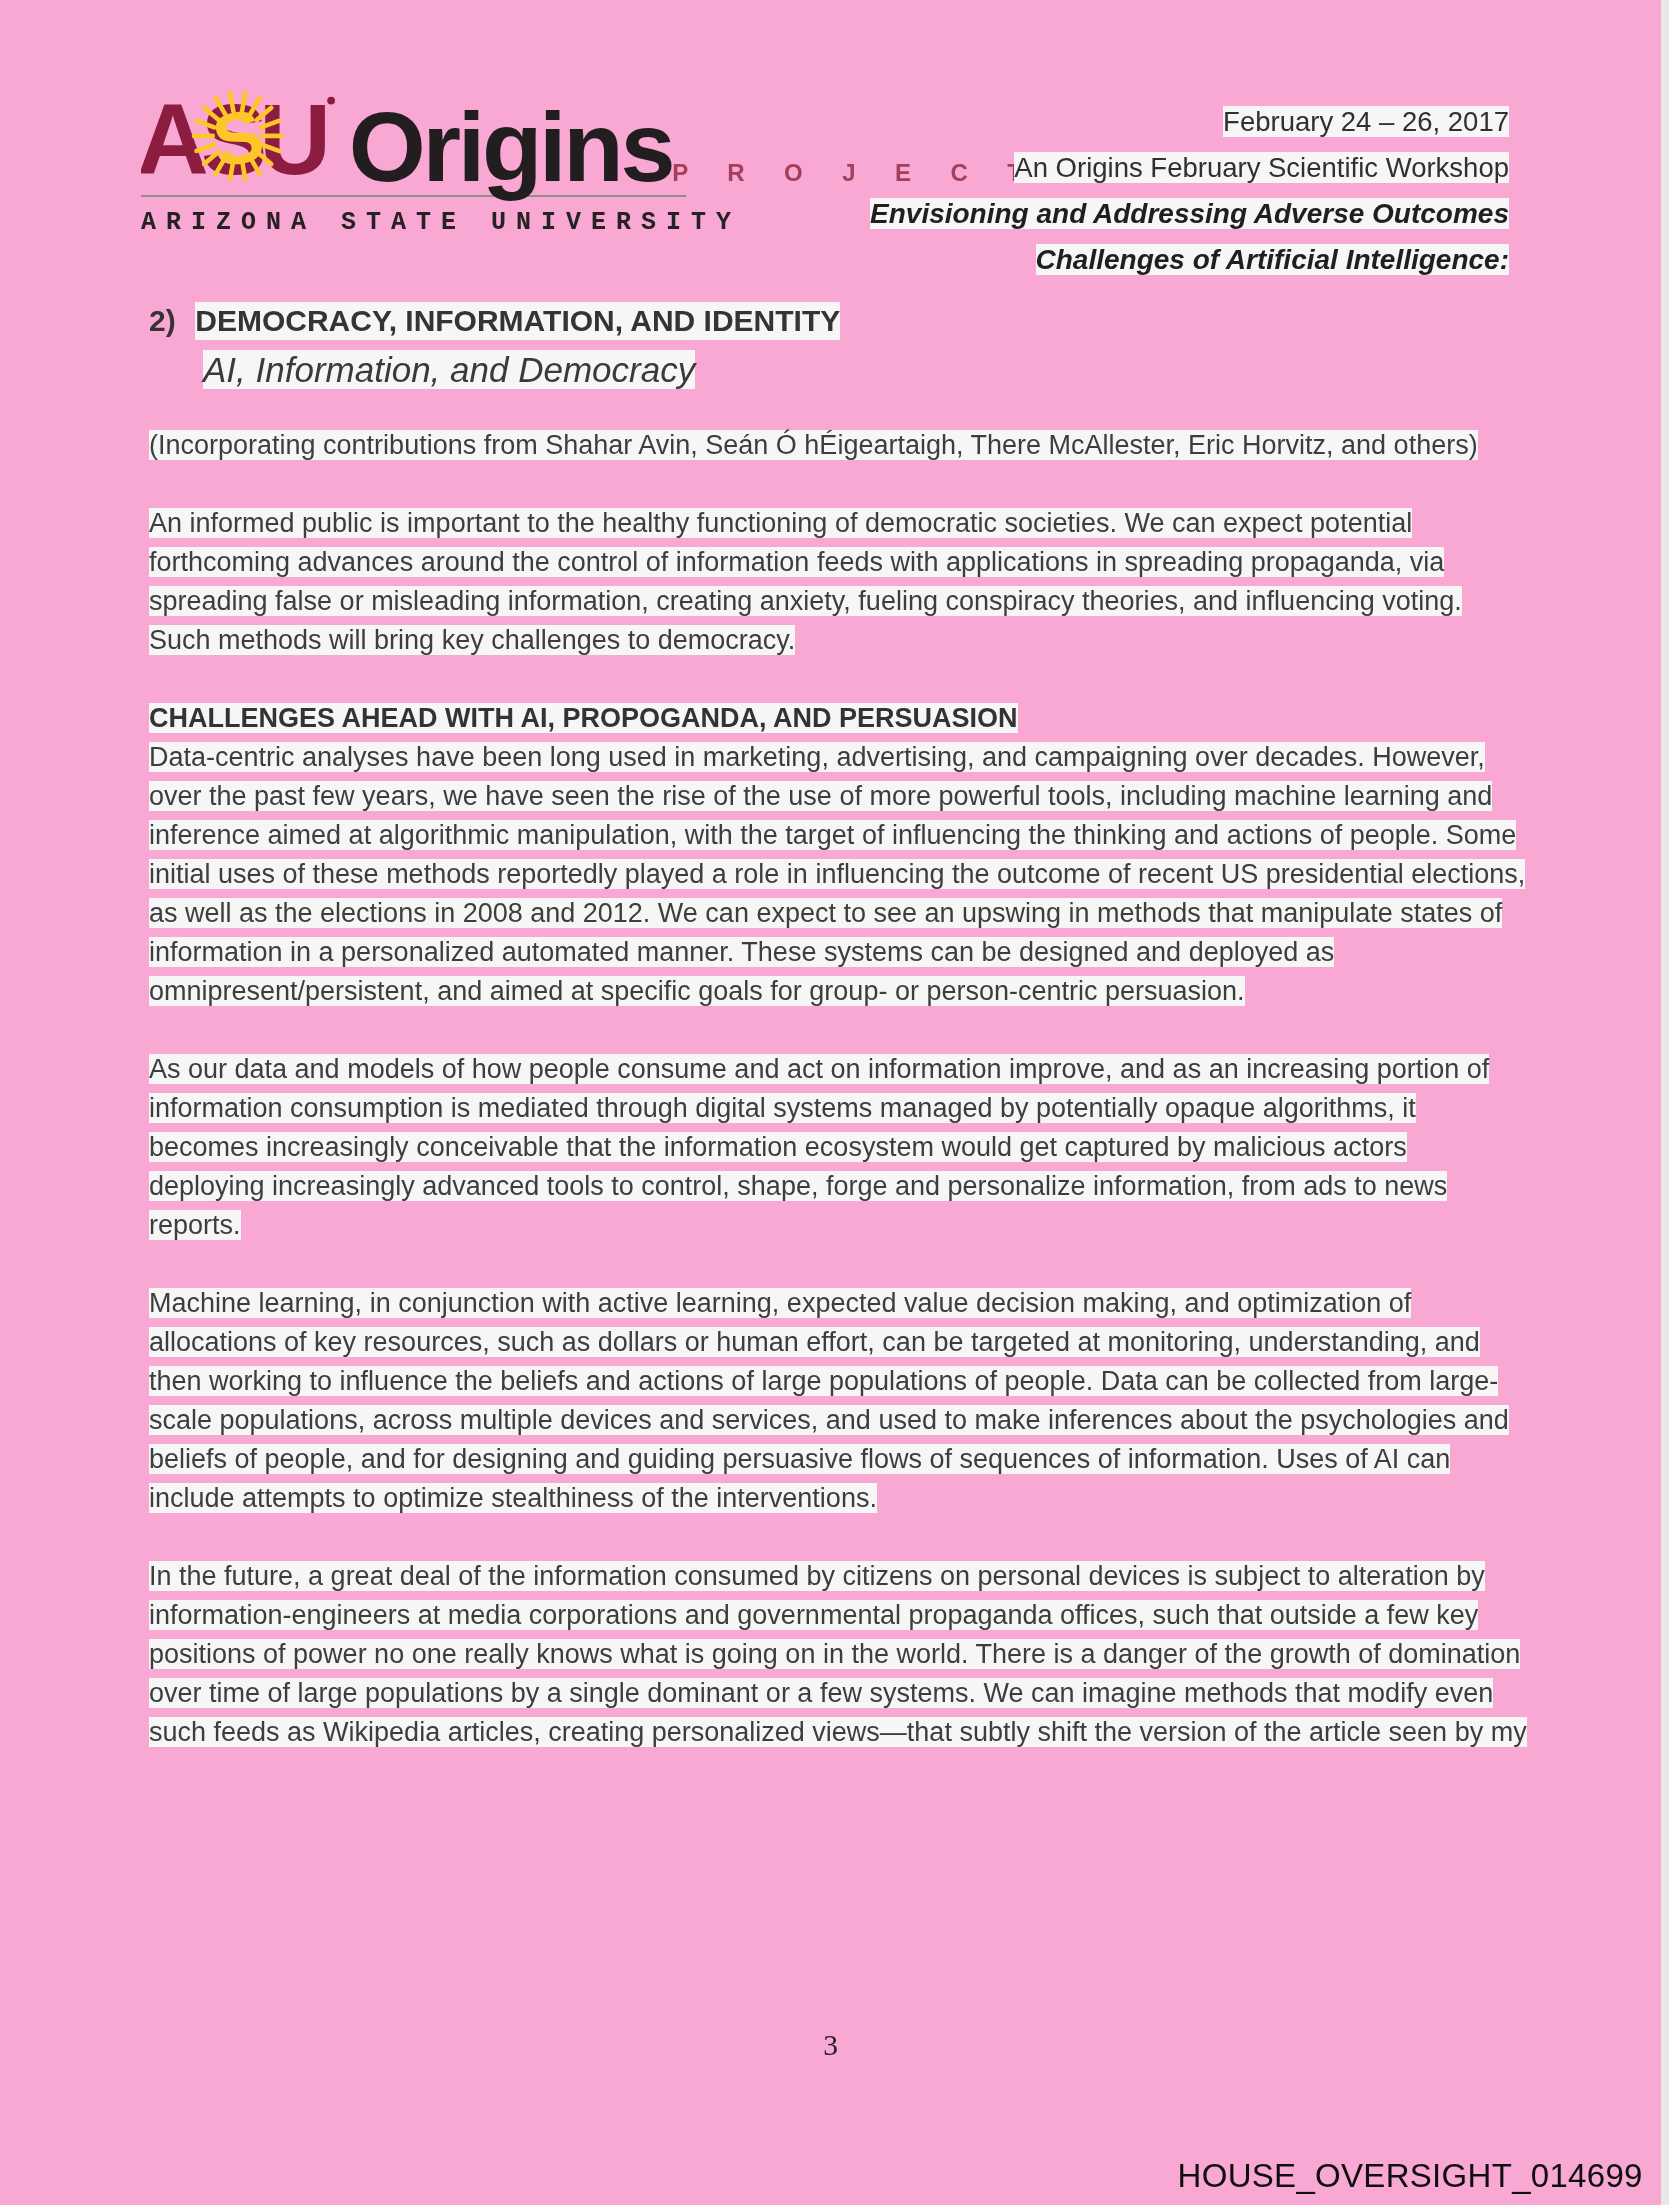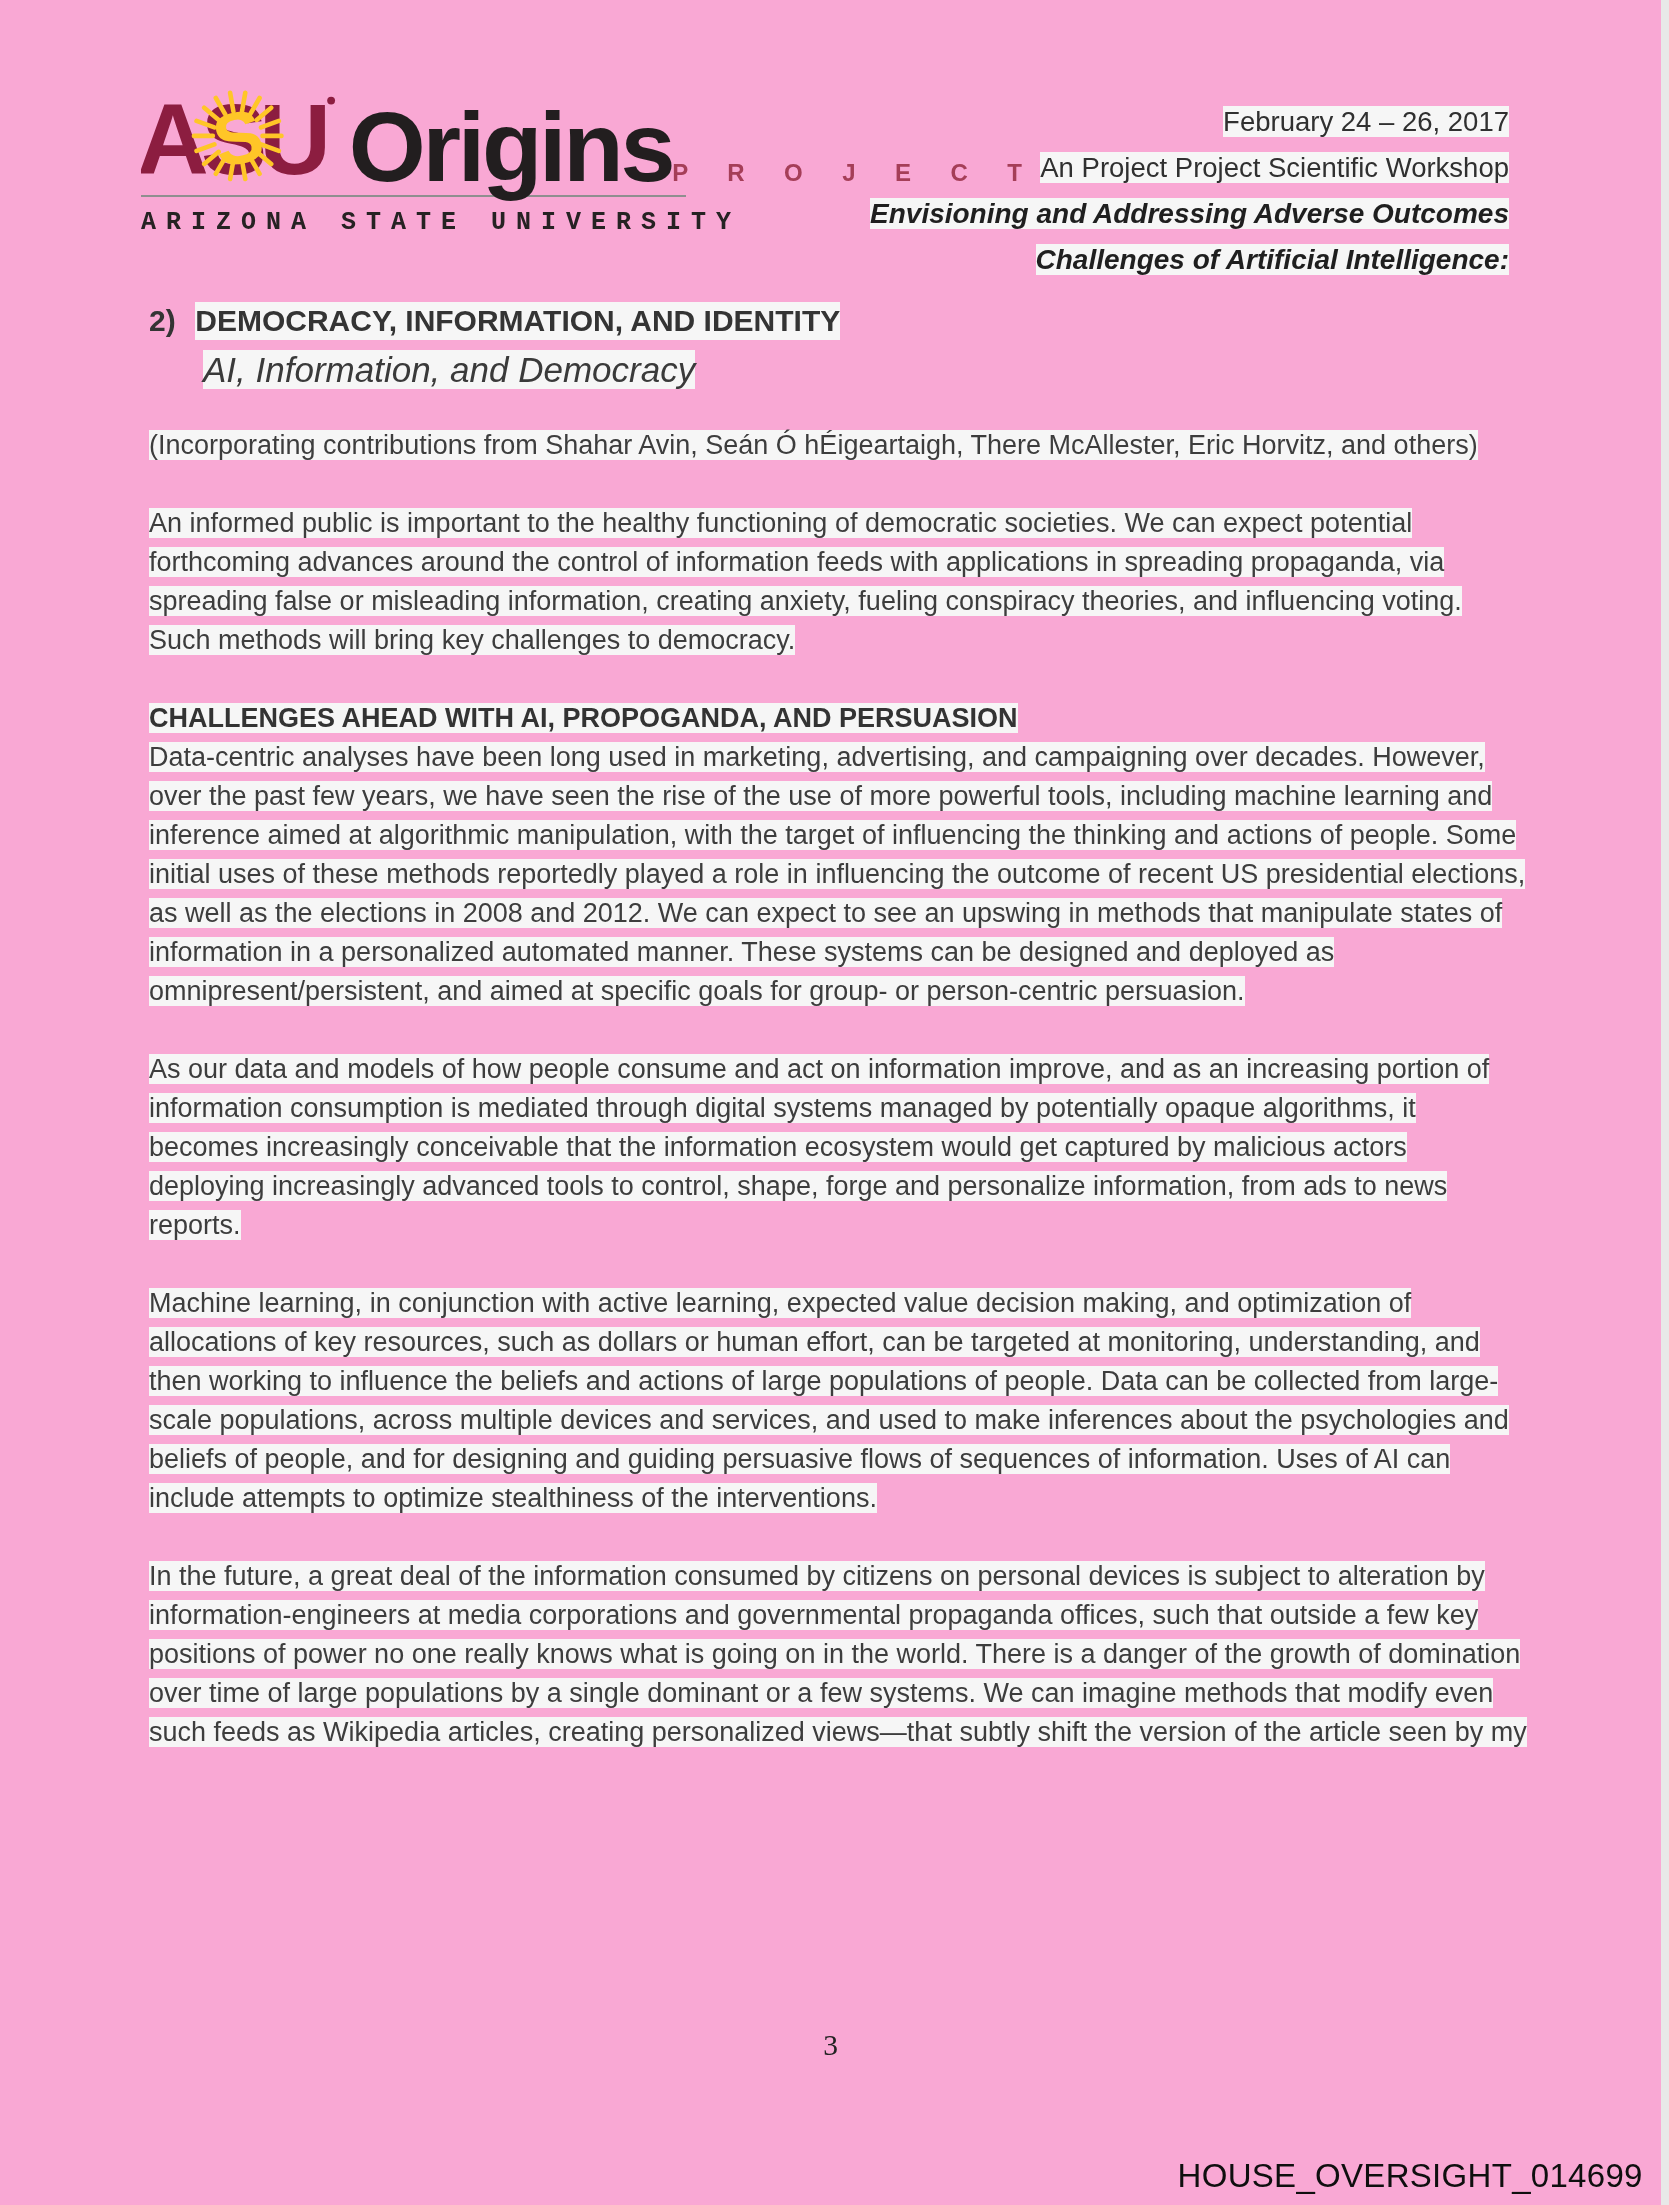--- a/index.html
+++ b/index.html
@@ -90,21 +90,21 @@
         <div class="origins">Origins</div>
         <div class="project">P R O J E C T</div>
       </div>
     </div>
     <div class="logo-rule"></div>
     <div class="university">ARIZONA STATE UNIVERSITY</div>
   </div>
 
   <div class="event-header">
     <div class="ev-plain"><span class="hl">February 24 – 26, 2017</span></div>
-    <div class="ev-plain"><span class="hl">An Project Project Scientific Workshop</span></div>
+    <div class="ev-plain"><span class="hl">An Origins February Scientific Workshop</span></div>
     <div class="ev-title"><span class="hl">Envisioning and Addressing Adverse Outcomes</span></div>
     <div class="ev-title"><span class="hl">Challenges of Artificial Intelligence:</span></div>
   </div>
 
   <div class="doc-body">
 
     <div class="sec-heading">
       <span>2)</span>
       <span class="hl">DEMOCRACY, INFORMATION, AND IDENTITY</span>
     </div>

